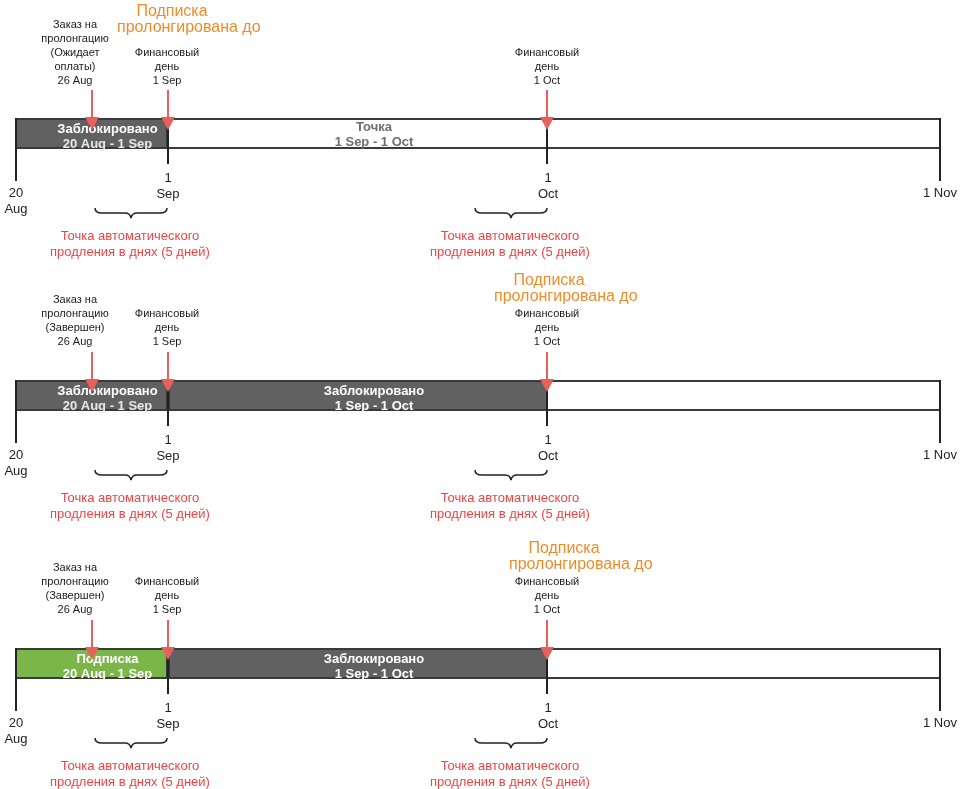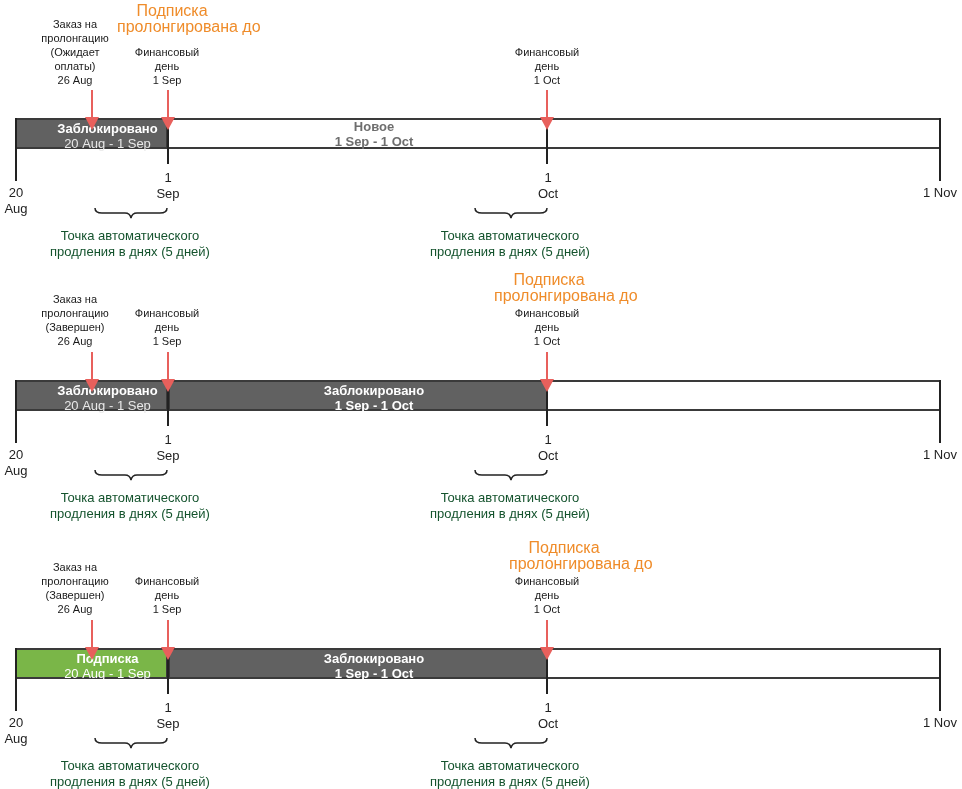--- a/index.html
+++ b/index.html
@@ -3,26 +3,26 @@
 <meta charset="utf-8">
 <style>
   html, body { margin: 0; padding: 0; background: #ffffff; }
   body { width: 962px; height: 789px; position: relative; overflow: hidden;
          font-family: "Liberation Sans", sans-serif; color: #222; }
   .row { position: absolute; left: 0; width: 962px; height: 262px; }
   .abs { position: absolute; }
   .lbl-small { font-size: 11px; line-height: 14px; text-align: center; color: #1a1a1a; white-space: pre; }
   .lbl-orange { font-size: 16px; line-height: 16px; text-align: center; color: #ef8c2a; white-space: pre; }
   .axis-lbl { font-size: 13px; line-height: 16px; text-align: center; color: #222; white-space: pre; }
-  .note { font-size: 13px; line-height: 16px; text-align: center; color: #14532d; white-space: pre; }
+  .note { font-size: 13px; line-height: 16px; text-align: center; color: #ef4444; white-space: pre; }
   .bar { position: absolute; top: 118px; height: 31px; box-sizing: border-box; }
   .bar-outline { left: 15px; width: 926px; border: 2px solid #3a3a3a; background: #fff; }
   .seg { position: absolute; top: 118px; height: 31px; box-sizing: border-box; }
   .seg-text { font-size: 13px; line-height: 15px; text-align: center; white-space: pre; font-weight: bold; padding-left: 32px; }
-  .seg-text .dates-light { font-weight: normal; }
+  .seg-text .dates-light { font-weight: bold; }
   .tick { position: absolute; width: 2px; background: #222; }
   .arrow-shaft { position: absolute; width: 2px; background: #e8605c; }
   .arrow-head { position: absolute; width: 0; height: 0; border-left: 7px solid transparent; border-right: 7px solid transparent; border-top: 13px solid #e8605c; }
   svg.brace { position: absolute; overflow: visible; }
 </style>
 </head>
 <body>
 
 <div class="row" style="top:0px;">
   <div class="abs lbl-orange" style="left:117px; top:3px; width:110px;">Подписка
@@ -37,21 +37,21 @@
 1 Sep</div>
   <div class="abs lbl-small" style="left:507px; top:45px; width:80px;">Финансовый
 день
 1 Oct</div>
 
   <div class="bar bar-outline"></div>
   <div class="seg seg-1" style="left: 15px; width: 153px; background: rgb(97, 97, 97); border: 2px solid rgb(58, 58, 58); color: rgb(255, 255, 255);">
     <div class="seg-text" style="padding-top:1px;"><span>Заблокировано</span><br><span class="dates-light" style="color: rgb(232, 232, 232);">20 Aug - 1 Sep</span></div>
   </div>
   <div class="seg seg-2" style="left: 168px; width: 380px; background: transparent; color: rgb(110, 110, 110);">
-    <div class="seg-text" style="padding-top:1px;"><span>Новое</span><br><span>1 Sep - 1 Oct</span></div>
+    <div class="seg-text" style="padding-top:1px;"><span>Точка</span><br><span>1 Sep - 1 Oct</span></div>
   </div>
 
   <div class="tick" style="left:15px; top:118px; height:63px;"></div>
   <div class="tick" style="left:167px; top:118px; height:46px;"></div>
   <div class="tick" style="left:546px; top:118px; height:46px;"></div>
   <div class="tick" style="left:939px; top:118px; height:63px;"></div>
 
   <div class="arrow-shaft" style="left:91px; top:90px; height:28px;"></div>
   <div class="arrow-head" style="left:85px; top:117px;"></div>
   <div class="arrow-shaft" style="left:167px; top:90px; height:28px;"></div>

